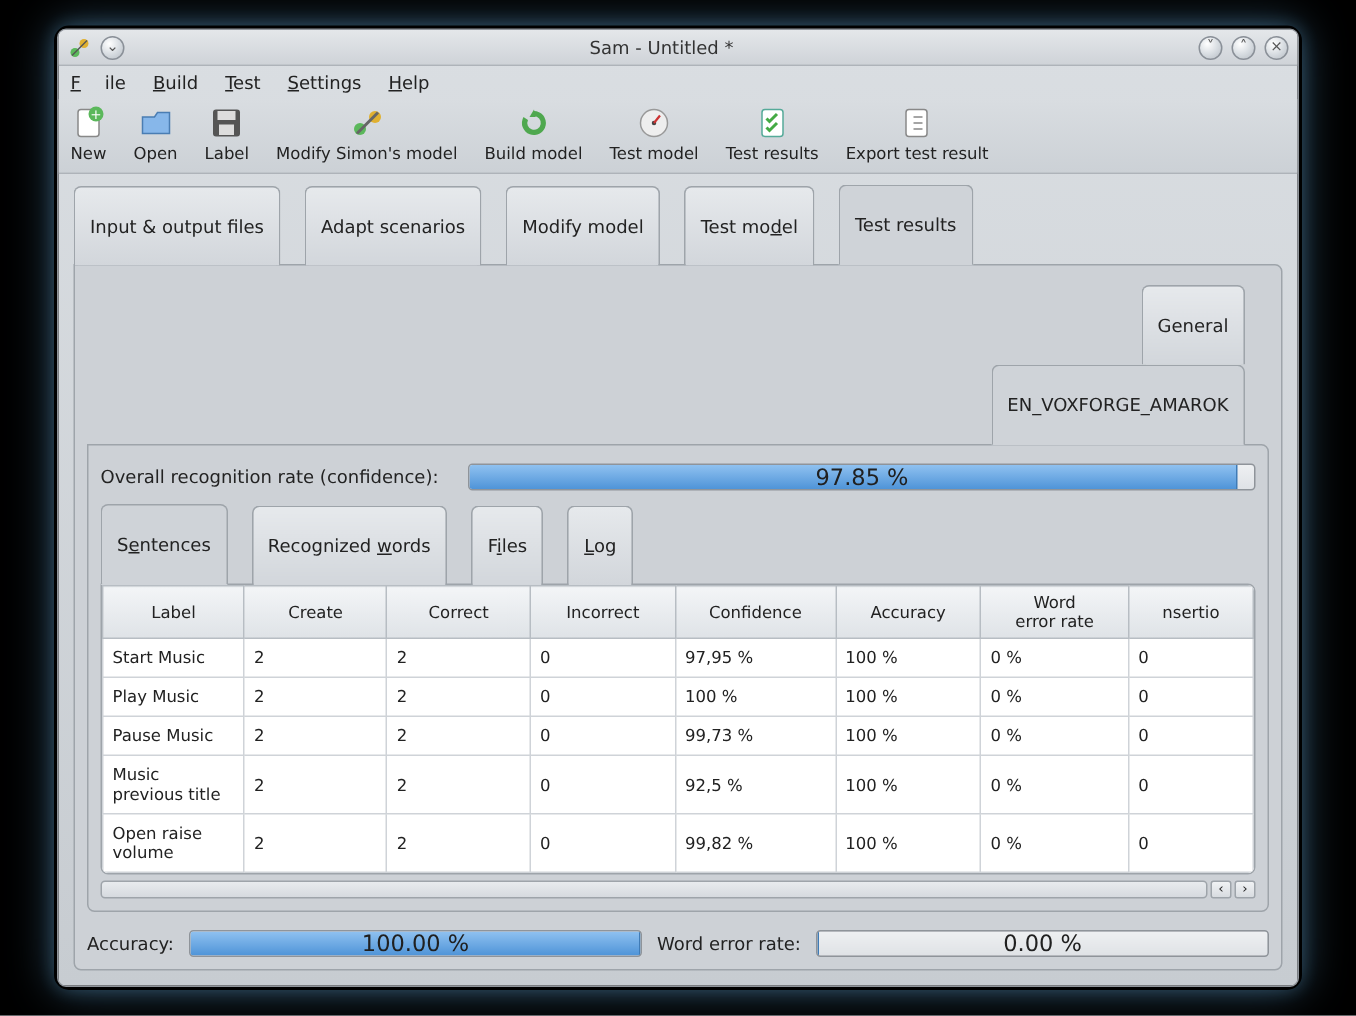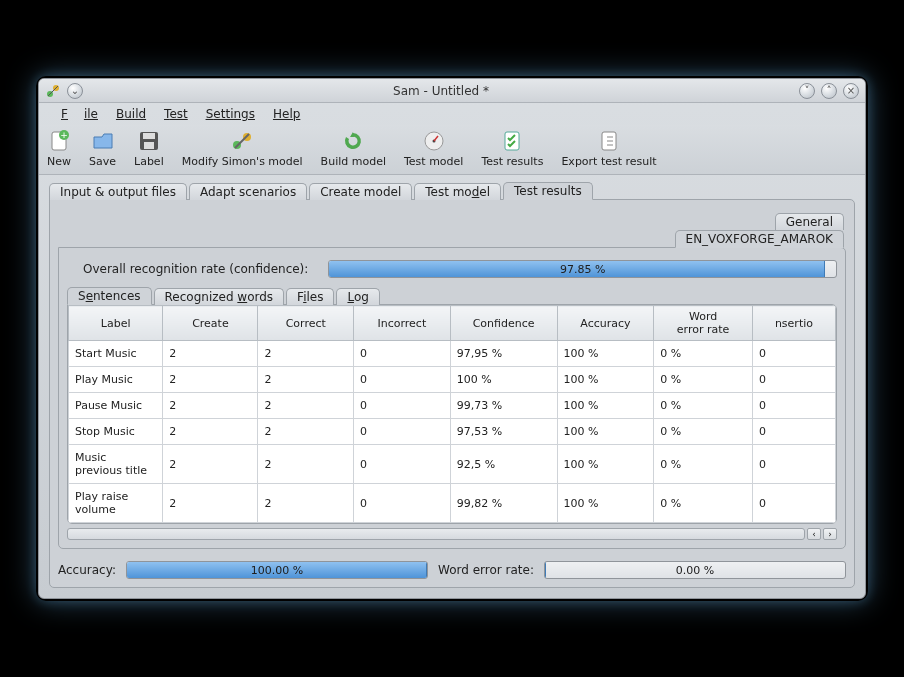--- a/index.html
+++ b/index.html
@@ -37,40 +37,40 @@
   .titlebar-left, .titlebar-right { display:flex; gap:6px; align-items:center; }
   .titlebar-title { flex:1; text-align:center; font-size:12px; color:#333; }
   .tb-btn {
     width:16px; height:16px; border-radius:8px;
     background: radial-gradient(circle at 35% 30%, #fff, #d6dbe0 55%, #b7bdc4);
     border:1px solid #8a9098;
     display:flex; align-items:center; justify-content:center;
     font-size:10px; color:#555; cursor:pointer;
   }
   .app-icon { width:16px; height:16px; display:flex; align-items:center; justify-content:center; }
-  .menubar { display:flex; gap:2px; padding:2px 14px;text-decoration:underline; }
+  .menubar { display:flex; gap:2px; padding:2px 0; }
   .menubar span { padding:2px 8px; cursor:pointer; }
   .menubar span u { text-decoration: underline; }
   .toolbar {
     display:flex; gap:18px; padding:4px 8px 6px 8px;
     border-bottom:1px solid #aeb3b9;
     background: linear-gradient(#d9dde1,#ccd1d6);
   }
   .tbitem { display:flex; flex-direction:column; align-items:center; gap:2px; cursor:pointer; }
   .tbitem .ic { width:24px; height:24px; display:flex; align-items:center; justify-content:center; }
   .tbitem .lbl { font-size:11px; }
   .content { padding:6px 10px 10px 10px; }
   .tabs { display:flex; align-items:flex-end; gap:0; }
   .tab {
-    padding:1px 10px;
+    padding:19px 10px;
     border:1px solid #9ea4aa;
     border-bottom:none;
     border-radius:5px 5px 0 0;
     background: linear-gradient(#e6e9ec,#d2d6db);
-    margin-right:2px;
+    margin-right:16px;
     cursor:pointer;
     position:relative;
     top:1px;
   }
   .tab.active {
     background: #cfd3d8;
     border-bottom:1px solid #cfd3d8;
     z-index:2;
   }
   .pane {
@@ -79,36 +79,36 @@
     background:#cdd1d6;
     padding:8px;
   }
   .inner-tabs { display:flex; margin-top:4px;flex-direction:column; }
   .inner-pane {
     border:1px solid #9ea4aa;
     border-radius:0 5px 5px 5px;
     background:#cdd1d6;
     padding:8px;
   }
-  .row { display:flex; align-items:center; gap:20px; margin:4px 0 8px 16px; }
+  .row { display:flex; align-items:center; gap:20px; margin:4px 0 8px 0; }
   .progress {
     flex:1; height:18px;
     border:1px solid #8f949a; border-radius:3px;
     background: linear-gradient(#eef0f2,#dfe2e6);
     position:relative; overflow:hidden;
   }
   .progress .bar {
     position:absolute; left:0; top:0; bottom:0;
     background: linear-gradient(#8fc1f0,#4f94d8);
     border-right:1px solid #3f7bb6;
   }
   .progress .txt {
     position:absolute; left:0; right:0; top:0; bottom:0;
     display:flex; align-items:center; justify-content:center;
-    font-size:11px; color:#202020;
+    font-size:15px; color:#202020;
   }
   .sub-tabs { display:flex; margin-top:2px; }
   .table-wrap {
     border:1px solid #9ea4aa; border-radius:0 5px 5px 5px;
     background:#fff; overflow:hidden;
   }
   table { border-collapse:collapse; width:100%; font-size:11px; }
   thead td {
     background: linear-gradient(#f3f5f7,#dfe3e7);
     border:1px solid #b7bdc3;
@@ -181,21 +181,21 @@
             </svg>
           </span>
       <span class="lbl">New</span>
     </div>
     <div class="tbitem">
       <span class="ic">
             <svg width="24" height="24">
               <path d="M3 8h8l2-3h8v14H3z" fill="#87b7ea" stroke="#4a7db3"></path>
             </svg>
           </span>
-      <span class="lbl">Save</span>
+      <span class="lbl">Open</span>
     </div>
     <div class="tbitem">
       <span class="ic">
             <svg width="24" height="24">
               <rect x="3" y="3" width="18" height="18" rx="2" fill="#555"></rect>
               <rect x="6" y="4" width="12" height="6" fill="#ddd"></rect>
               <rect x="7" y="13" width="10" height="7" fill="#ddd"></rect>
             </svg>
           </span>
       <span class="lbl">Label</span>
@@ -247,21 +247,21 @@
             </svg>
           </span>
       <span class="lbl">Export test result</span>
     </div>
   </div>
 
   <div class="content">
     <div class="tabs">
       <div class="tab"><span>Input &amp; output files</span></div>
       <div class="tab"><span>Adapt scenarios</span></div>
-      <div class="tab"><span>Create model</span></div>
+      <div class="tab"><span>Modify model</span></div>
       <div class="tab"><span>Test mo<u>d</u>el</span></div>
       <div class="tab active"><span>Test results</span></div>
     </div>
     <div class="pane">
 
       <div class="tabs inner-tabs">
         <div class="tab"><span>General</span></div>
         <div class="tab active"><span>EN_VOXFORGE_AMAROK</span></div>
       </div>
       <div class="inner-pane">
@@ -330,41 +330,31 @@
                     <td class="num">Pause Music</td>
                     <td class="num">2</td>
                     <td class="num">2</td>
                     <td class="num">0</td>
                     <td class="num">99,73 %</td>
                     <td class="num">100 %</td>
                     <td class="num">0 %</td>
                     <td class="num">0</td>
                   </tr>
                   <tr>
-                    <td class="num">Stop Music</td>
-                    <td class="num">2</td>
-                    <td class="num">2</td>
-                    <td class="num">0</td>
-                    <td class="num">97,53 %</td>
-                    <td class="num">100 %</td>
-                    <td class="num">0 %</td>
-                    <td class="num">0</td>
-                  </tr>
-                  <tr>
                     <td class="num">Music previous title</td>
                     <td class="num">2</td>
                     <td class="num">2</td>
                     <td class="num">0</td>
                     <td class="num">92,5 %</td>
                     <td class="num">100 %</td>
                     <td class="num">0 %</td>
                     <td class="num">0</td>
                   </tr>
                   <tr>
-                    <td class="num">Play raise volume</td>
+                    <td class="num">Open raise volume</td>
                     <td class="num">2</td>
                     <td class="num">2</td>
                     <td class="num">0</td>
                     <td class="num">99,82 %</td>
                     <td class="num">100 %</td>
                     <td class="num">0 %</td>
                     <td class="num">0</td>
                   </tr>
                 </tbody>
           </table>

